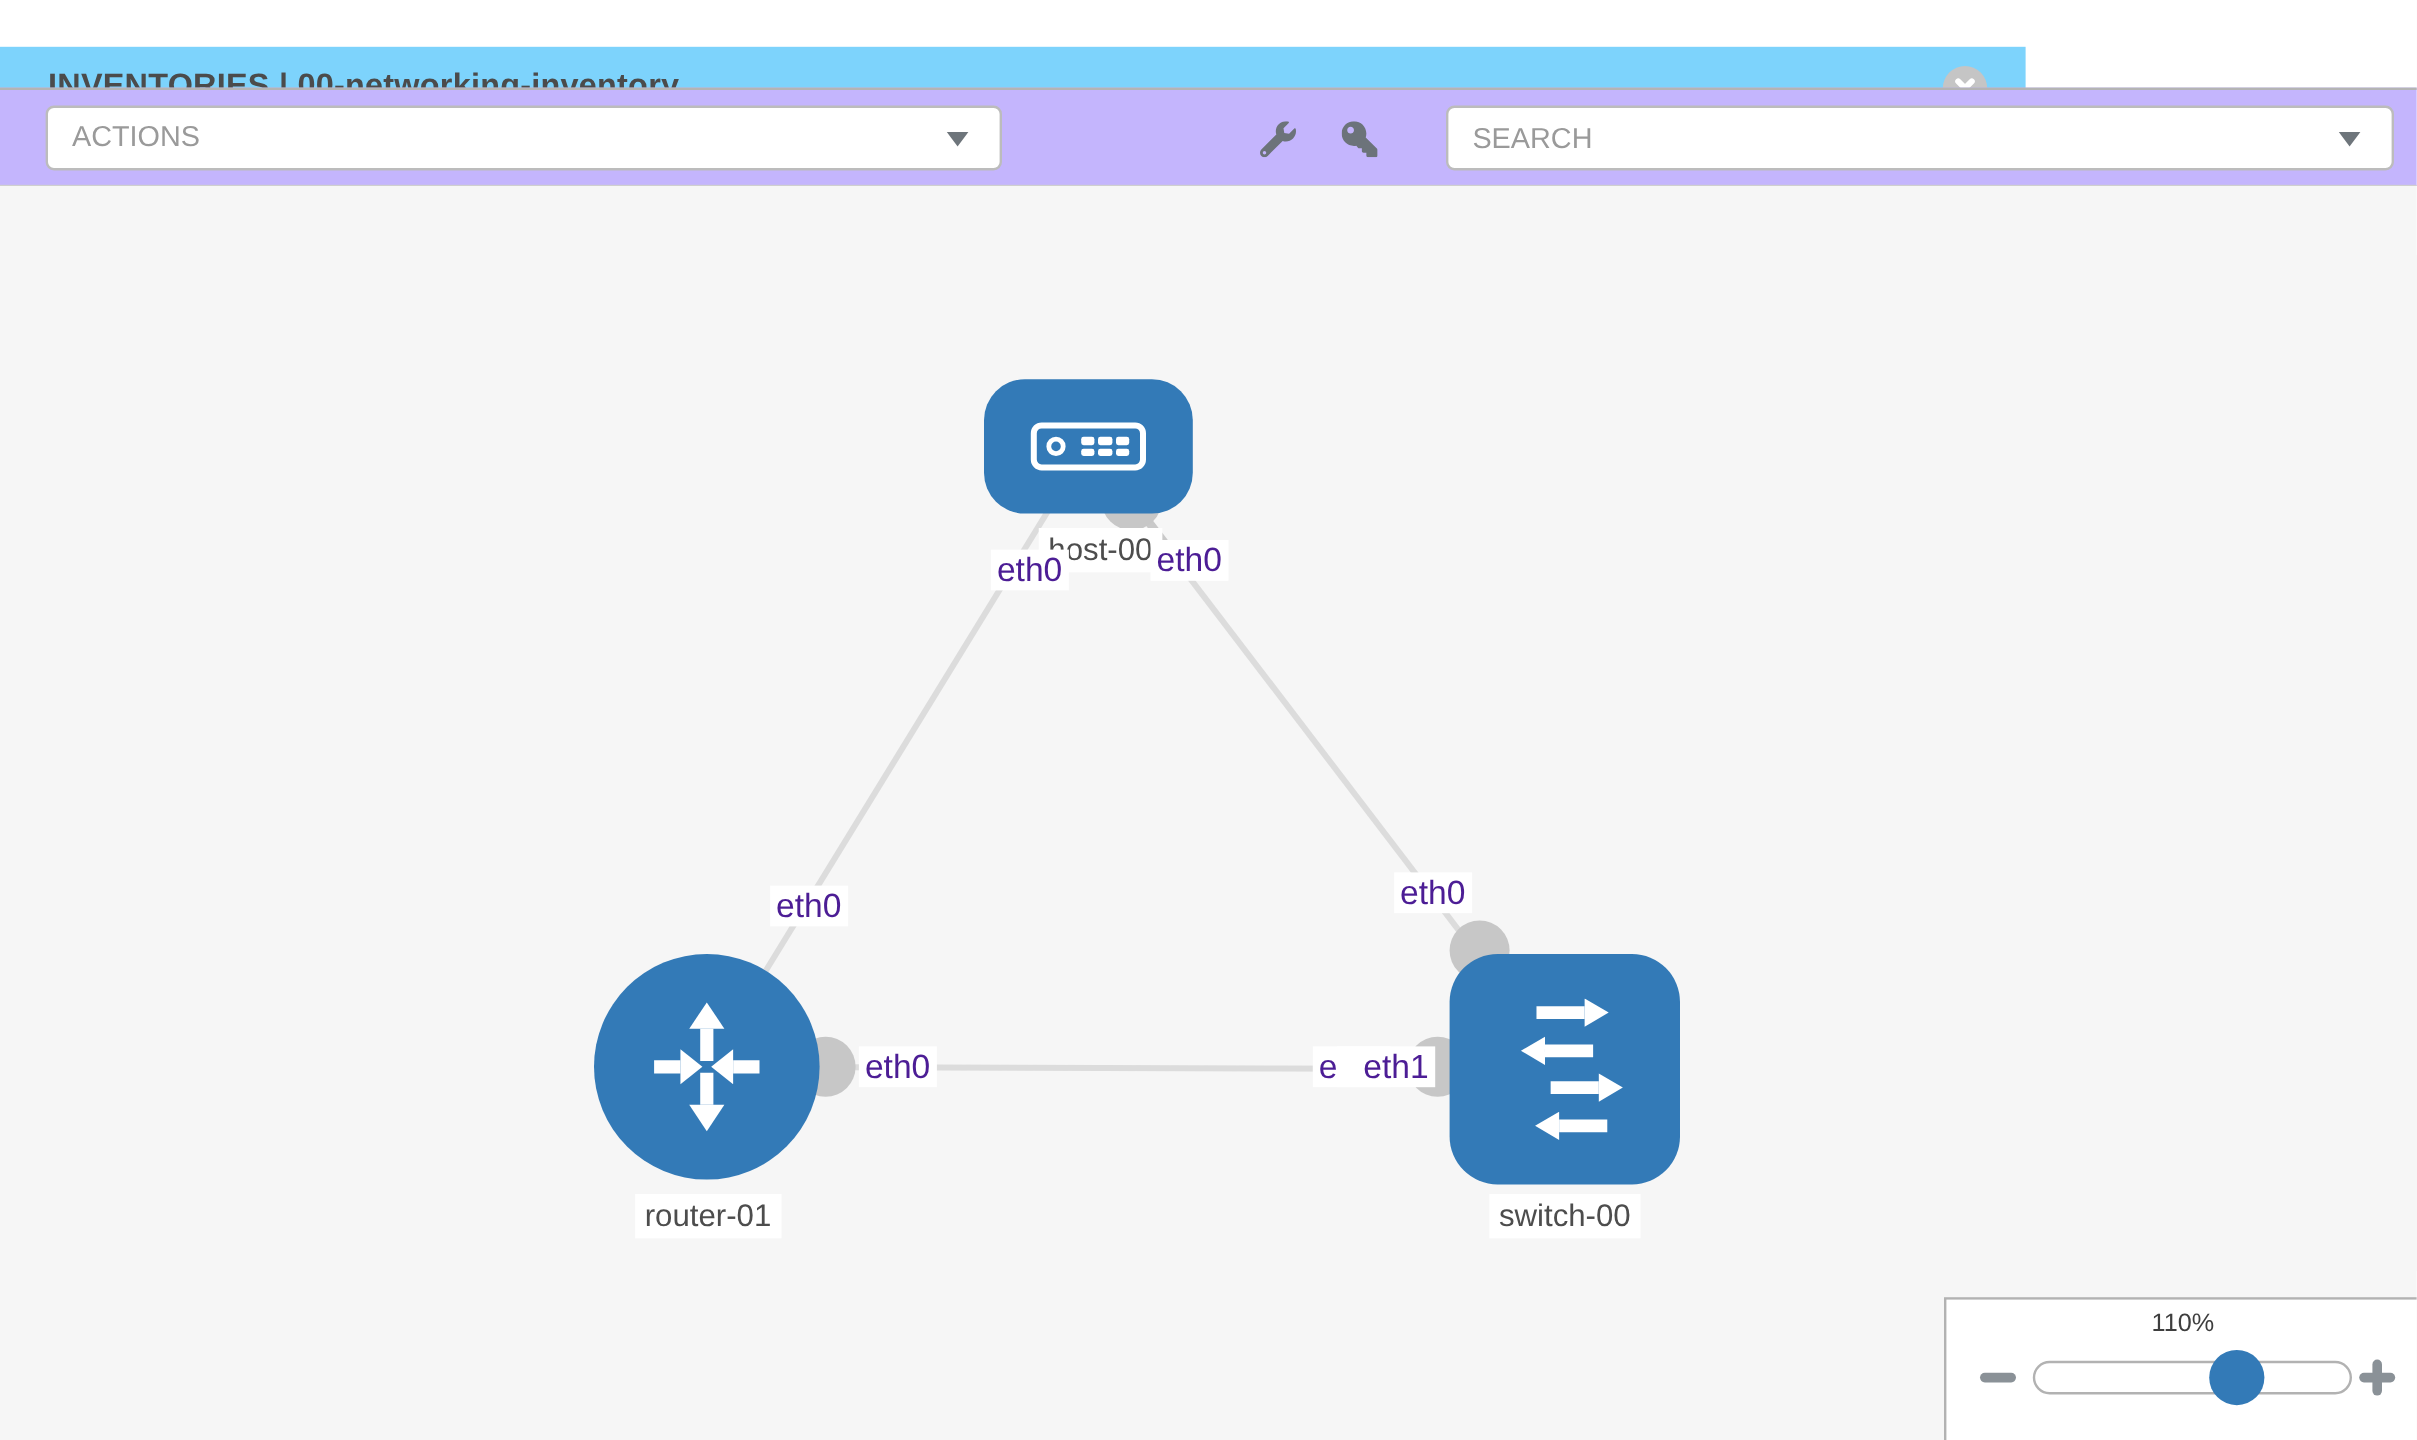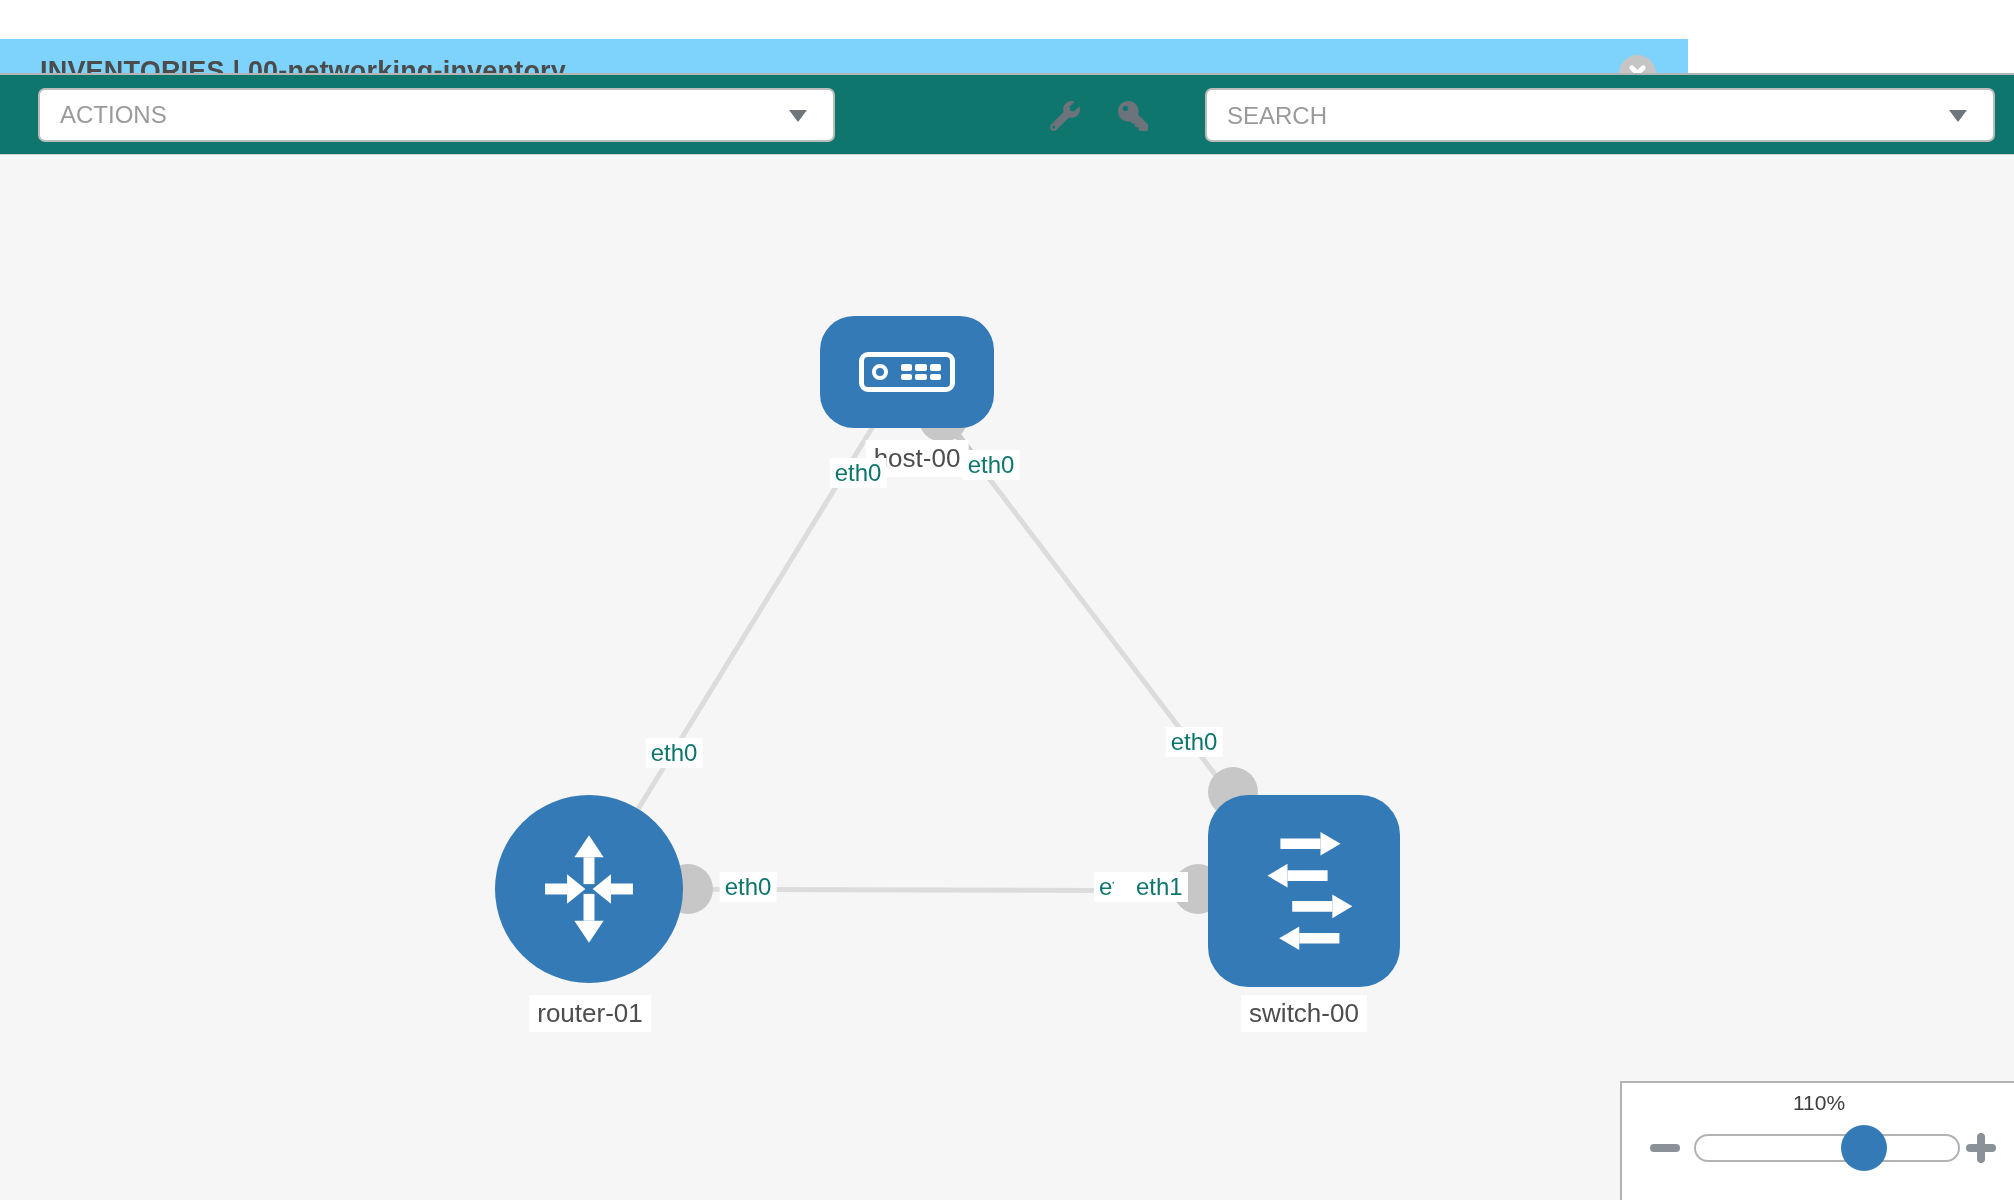--- a/index.html
+++ b/index.html
@@ -8,21 +8,21 @@
 
   
   .header{position:absolute;left:0;top:0;width:1688px;height:73px;background:#7dd3fc;margin-top:39px;}
   .page-title{position:absolute;left:40px;top:17px;font-size:27px;font-weight:bold;color:#4b4b4b;letter-spacing:.2px;}
   .close-btn{position:absolute;right:32px;top:16px;width:37px;height:37px;border-radius:50%;background:#c5c5c5;cursor:pointer;}
   .close-btn i{position:absolute;left:8px;top:16px;width:21px;height:5px;background:#fff;border-radius:3px;}
   .close-btn i.a{transform:rotate(45deg);}
   .close-btn i.b{transform:rotate(-45deg);}
 
   
-  .toolbar{position:absolute;left:0;top:73px;width:2014px;height:82px;background:#0f766e;
+  .toolbar{position:absolute;left:0;top:73px;width:2014px;height:82px;background:#c4b5fd;
            border-top:2px solid #b4b4b4;border-bottom:1px solid #cfcfcf;box-sizing:border-box;}
   .select-box{position:absolute;top:13px;height:54px;background:#fff;border:2px solid #bcbcbc;border-radius:7px;box-sizing:border-box;cursor:pointer;}
   .sel-label{position:absolute;left:20px;top:0;line-height:50px;font-size:24px;color:#9a9a9a;}
   .caret{position:absolute;right:26px;top:20px;width:0;height:0;
          border-left:9px solid transparent;border-right:9px solid transparent;border-top:12px solid #6e757b;}
   #actions-box{left:38px;width:797px;}
   #search-box{left:1183px;width:790px;margin-left:22px;}
   #search-input{position:absolute;left:18px;top:2px;width:700px;height:46px;border:none;outline:none;
                 font-size:24px;color:#6a6a6a;font-family:"Liberation Sans",sans-serif;background:transparent;}
   #search-input::placeholder{color:#9a9a9a;opacity:1;}
@@ -42,21 +42,21 @@
   
   .server-icon{width:96px;height:40px;border:5px solid #fff;border-radius:9px;position:relative;box-sizing:border-box;}
   .server-dot{position:absolute;left:8px;top:7px;width:8px;height:8px;border:4px solid #fff;border-radius:50%;}
   .server-grid{position:absolute;right:9px;top:7px;width:40px;height:16px;display:grid;
                grid-template-columns:repeat(3,1fr);grid-template-rows:repeat(2,1fr);gap:3px;}
   .server-grid span{background:#fff;border-radius:2px;}
 
   
   .nlabel{position:absolute;background:#fff;color:#4d4d4d;font-size:26px;padding:3px 8px;
           transform:translateX(-50%);white-space:nowrap;z-index:3;}
-  .plabel{position:absolute;background:#fff;color:#0f766e;font-size:24px;padding:1px 5px;
+  .plabel{position:absolute;background:#fff;color:#4c1d95;font-size:28px;padding:1px 5px;
           transform:translateX(-50%);white-space:nowrap;z-index:4;}
   .plabel.noshift{transform:none;}
   .plabel.top5{z-index:5;padding-left:22px;}
 
   
   .zoom-panel{position:absolute;left:1620px;top:926px;width:402px;height:130px;background:#fff;
               border:2px solid #b2b2b2;box-sizing:border-box;z-index:6;}
   .zoom-level{position:absolute;left:197px;top:8px;transform:translateX(-50%);font-size:21px;color:#3e3e3e;}
   .zoom-minus{position:absolute;left:28px;top:61px;width:30px;height:8px;background:#8a9197;border-radius:4px;cursor:pointer;}
   .zoom-plus{position:absolute;left:344px;top:50px;width:30px;height:30px;cursor:pointer;}

